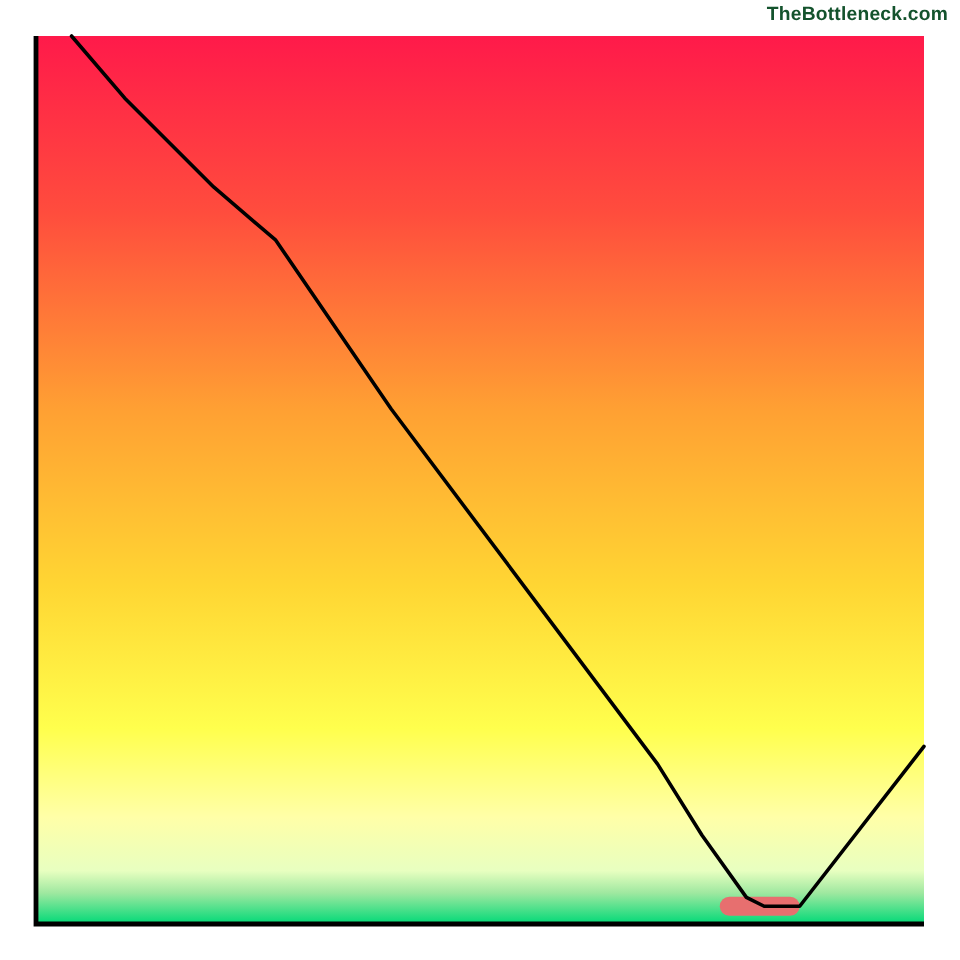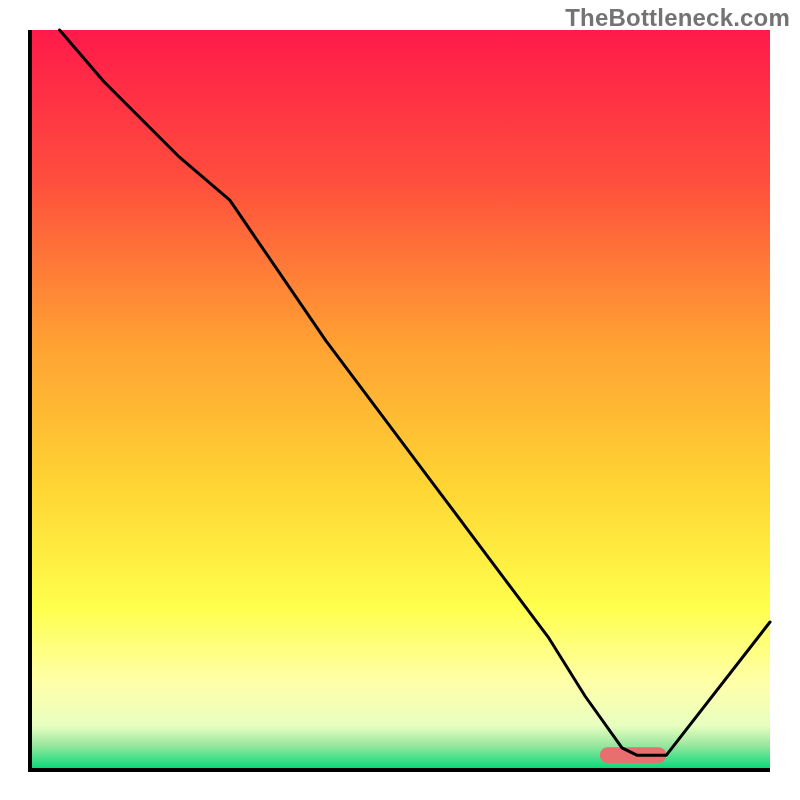--- a/index.html
+++ b/index.html
@@ -13,23 +13,23 @@
   }
   .container {
     position: relative;
     width: 800px;
     height: 800px;
   }
   .watermark {
     position: absolute;
     top: 4px;
     right: 10px;
-    font-size: 24px;
+    font-size: 16px;
     font-weight: 600;
-    color: #737373;
+    color: #14532d;
     letter-spacing: 0.2px;
     z-index: 20;
   }
   svg.plot {
     position: absolute;
     left: 0;
     top: 0;
     width: 800px;
     height: 800px;
   }

